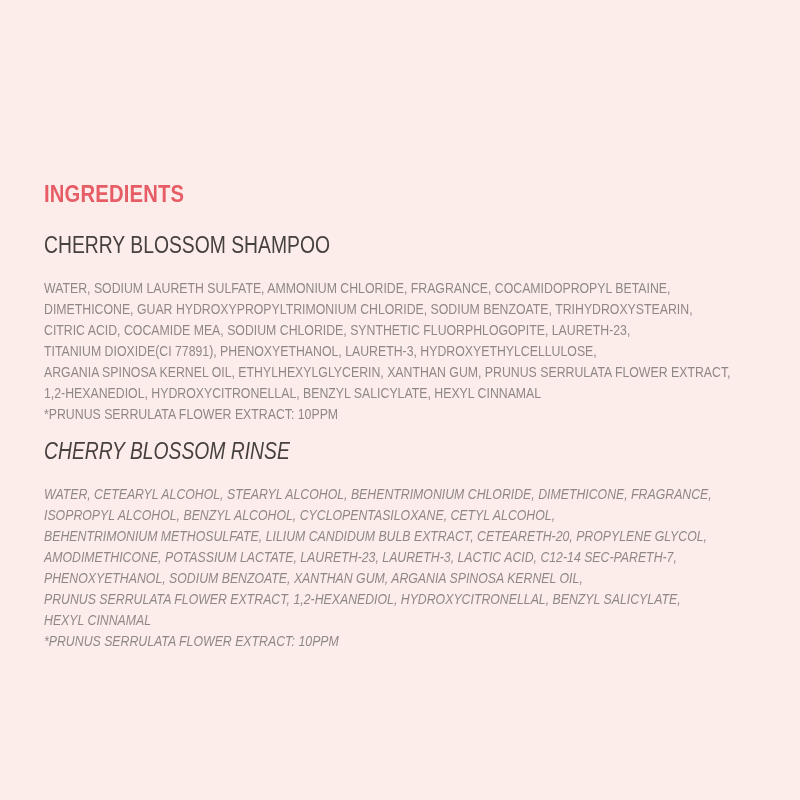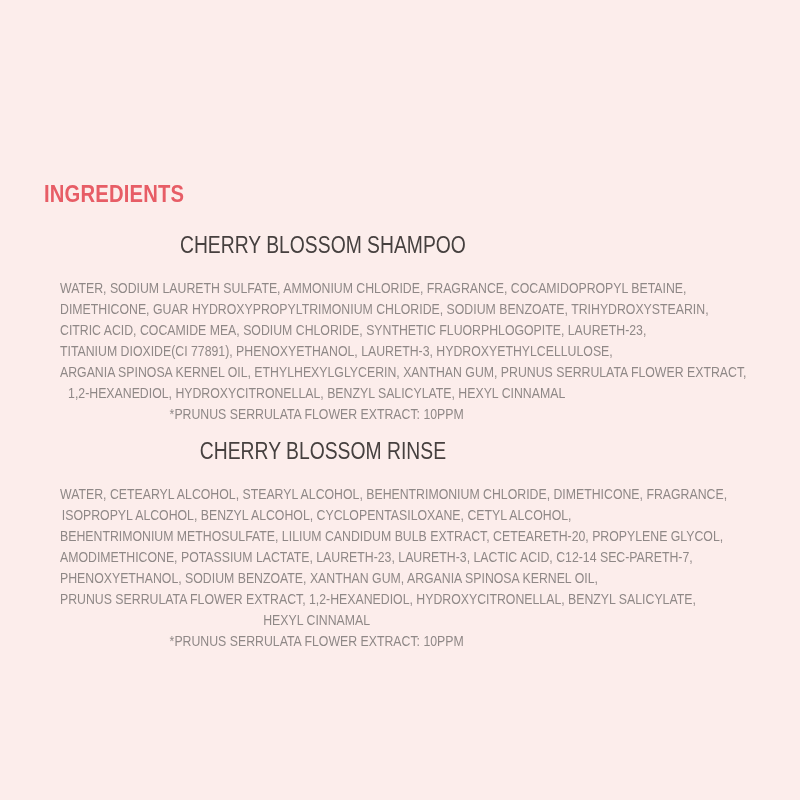--- a/index.html
+++ b/index.html
@@ -8,38 +8,37 @@
     height: 800px;
     background: #fcedeb;
     font-family: "Liberation Sans", sans-serif;
     overflow: hidden;
   }
   .page {
     position: relative;
     width: 686px;
     height: 800px;
     background: #fcedeb;
-    text-align: center;
   }
   .main-title {
     position: absolute;
     left: 44px;
     top: 181px;
     margin: 0;
     font-size: 23px;
     font-weight: 700;
     color: #e75d66;
     letter-spacing: 0.2px;
     transform: scaleX(0.88);
     transform-origin: 0 0;
     white-space: nowrap;
   }
-  .section { position: absolute; left: 60px; right: 0; }
+  .section { position: absolute; left: 44px; right: 0; }
   .section-shampoo { top: 232px; }
-  .section-rinse { top: 438px; }
+  .section-rinse { top: 438px; font-style: italic; }
   .section-title {
     margin: 0 0 6px 0;
     font-size: 23px;
     font-weight: 400;
     color: #46403f;
     transform: scaleX(0.84);
     transform-origin: 0 0;
     white-space: nowrap;
   }
   .lines { margin-top: 18px; }

